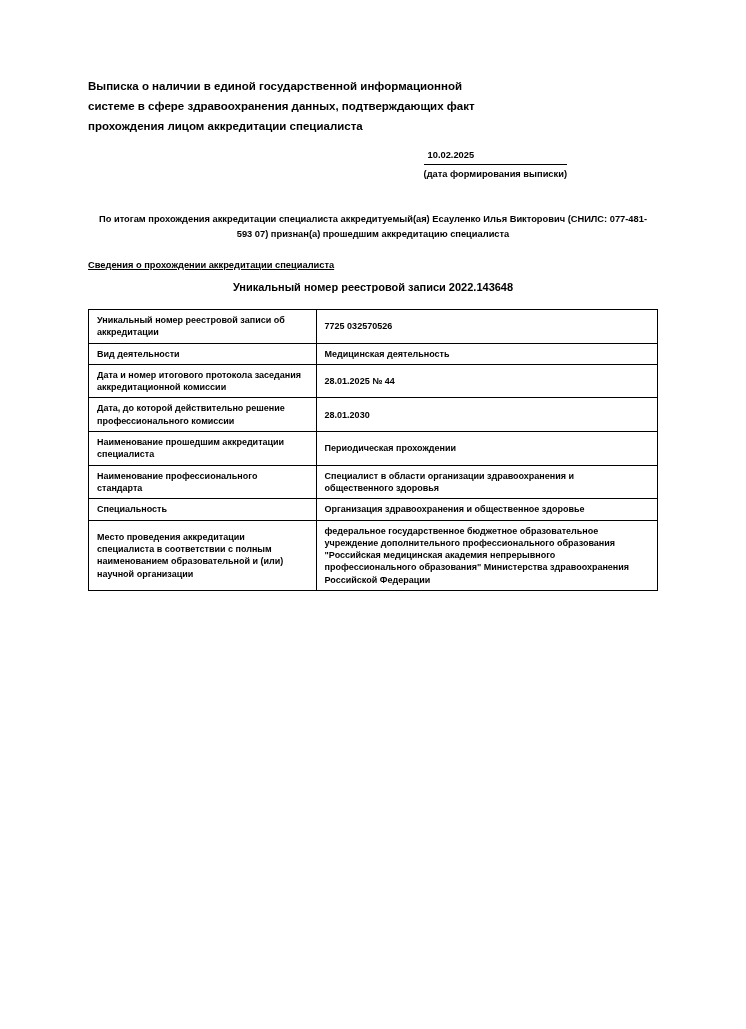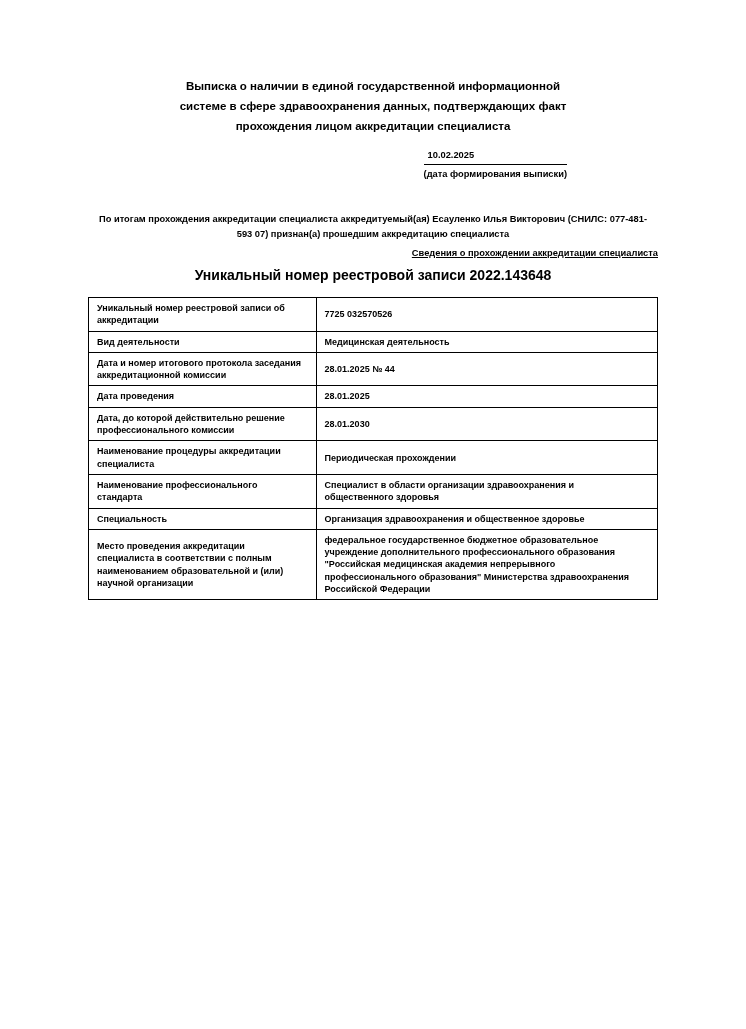--- a/index.html
+++ b/index.html
@@ -12,21 +12,20 @@
     color: #000000;
     overflow: hidden;
   }
   .page {
     width: 746px;
     height: 1029px;
     padding: 76px 88px 0 88px;
     background: #ffffff;
   }
   .doc-title {
-    text-align: center;
     font-size: 11.5px;
     line-height: 20px;
     white-space: pre-line;
   }
   .date-block {
     width: max-content;
     margin: 13px 91px 0 auto;
     text-align: left;
     font-size: 9.3px;
     line-height: 12px;
@@ -39,30 +38,30 @@
     padding-top: 3px;
   }
   .intro {
     margin-top: 32px;
     text-align: center;
     font-size: 9.3px;
     line-height: 15px;
     white-space: pre-line;
   }
   .section-heading {
-    margin-top: 5px;
-    text-align: right;
+    margin-top: 17px;
+    text-align: left;
     font-size: 9.3px;
     line-height: 12px;
     text-decoration: underline;
   }
   .registry-heading {
     margin-top: 9px;
     text-align: center;
-    font-size: 14px;
+    font-size: 11px;
     line-height: 15px;
   }
   table.info-table {
     margin-top: 14px;
     width: 100%;
     border-collapse: collapse;
     table-layout: fixed;
     padding-left: 35px;
   }
   table.info-table td {
@@ -110,33 +109,29 @@
     <td class="label-cell">Вид деятельности</td>
     <td class="value-cell">Медицинская деятельность</td>
   </tr>
 
   <tr>
     <td class="label-cell">Дата и номер итогового протокола заседания
 аккредитационной комиссии</td>
     <td class="value-cell">28.01.2025 № 44</td>
   </tr>
 
-  <tr>
-    <td class="label-cell">Дата проведения</td>
-    <td class="value-cell">28.01.2025</td>
-  </tr>
 
   <tr>
     <td class="label-cell">Дата, до которой действительно решение
 профессионального комиссии</td>
     <td class="value-cell">28.01.2030</td>
   </tr>
 
   <tr>
-    <td class="label-cell">Наименование процедуры аккредитации
+    <td class="label-cell">Наименование прошедшим аккредитации
 специалиста</td>
     <td class="value-cell">Периодическая прохождении</td>
   </tr>
 
 
   <tr>
     <td class="label-cell">Наименование профессионального
 стандарта</td>
     <td class="value-cell">Специалист в области организации здравоохранения и
 общественного здоровья</td>

